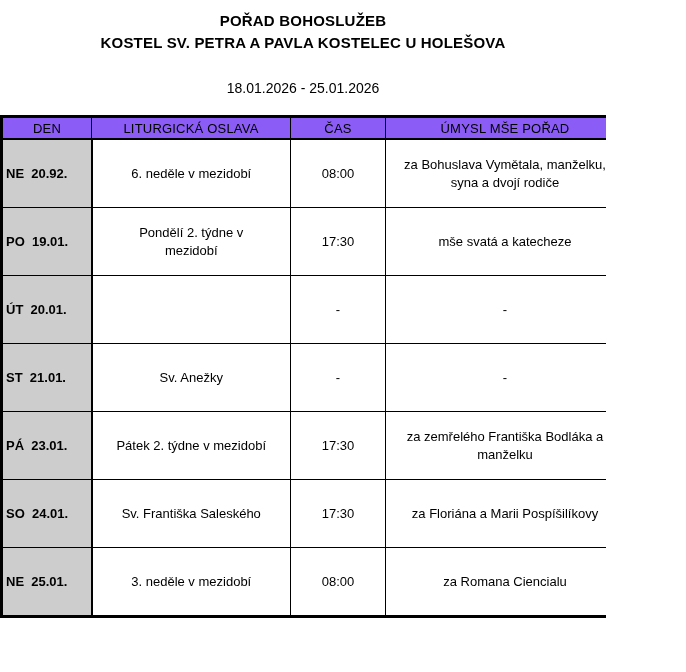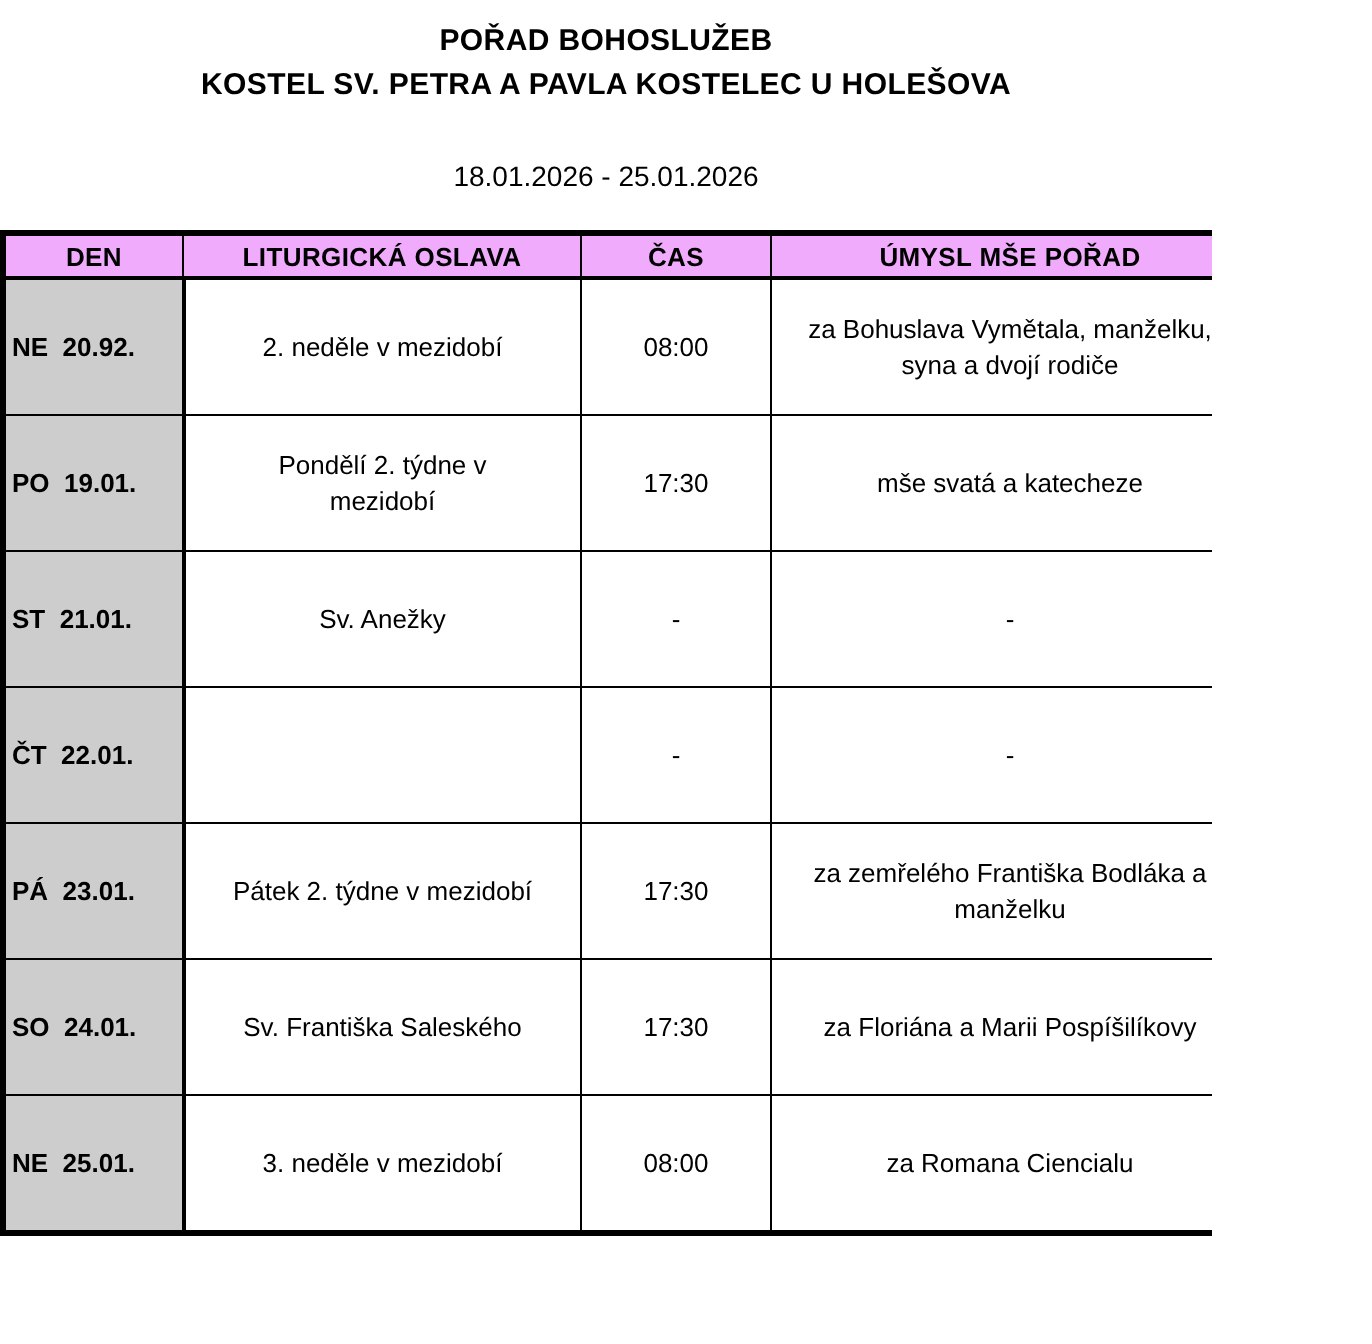--- a/index.html
+++ b/index.html
@@ -44,25 +44,25 @@
     table-layout: fixed;
     width: 624px;
     margin: 16px auto 0 auto;
     border: 3px solid #000000;
   }
   col.c-day   { width: 90px; }
   col.c-celeb { width: 199px; }
   col.c-time  { width: 95px; }
   col.c-int   { width: 240px; }
   th {
-    background: #f0abfc;
+    background: #8b5cf6;
     border: 1px solid #000000;
     border-bottom: 2px solid #000000;
     font-size: 13px;
-    font-weight: bold;
+    font-weight: normal;
     height: 20px;
     padding: 0 2px;
     text-align: center;
     vertical-align: middle;
     letter-spacing: 0.2px;
   }
   td {
     border: 1px solid #000000;
     font-size: 13px;
     height: 67px;
@@ -106,41 +106,41 @@
       <tr>
         <th>DEN</th>
         <th>LITURGICKÁ OSLAVA</th>
         <th>ČAS</th>
         <th>ÚMYSL MŠE POŘAD</th>
       </tr>
     </thead>
     <tbody>
       <tr>
         <td class="day-cell">NE  20.92.</td>
-        <td class="celebration-cell">2. neděle v mezidobí</td>
+        <td class="celebration-cell">6. neděle v mezidobí</td>
         <td class="time-cell">08:00</td>
         <td class="intention-cell">za Bohuslava Vymětala, manželku,
 syna a dvojí rodiče</td>
       </tr>
       <tr>
         <td class="day-cell">PO  19.01.</td>
         <td class="celebration-cell">Pondělí 2. týdne v
 mezidobí</td>
         <td class="time-cell">17:30</td>
         <td class="intention-cell">mše svatá a katecheze</td>
       </tr>
       <tr>
-        <td class="day-cell">ST  21.01.</td>
-        <td class="celebration-cell">Sv. Anežky</td>
+        <td class="day-cell">ÚT  20.01.</td>
+        <td class="celebration-cell"></td>
         <td class="time-cell">-</td>
         <td class="intention-cell">-</td>
       </tr>
       <tr>
-        <td class="day-cell">ČT  22.01.</td>
-        <td class="celebration-cell"></td>
+        <td class="day-cell">ST  21.01.</td>
+        <td class="celebration-cell">Sv. Anežky</td>
         <td class="time-cell">-</td>
         <td class="intention-cell">-</td>
       </tr>
       <tr>
         <td class="day-cell">PÁ  23.01.</td>
         <td class="celebration-cell">Pátek 2. týdne v mezidobí</td>
         <td class="time-cell">17:30</td>
         <td class="intention-cell">za zemřelého Františka Bodláka a
 manželku</td>
       </tr>

